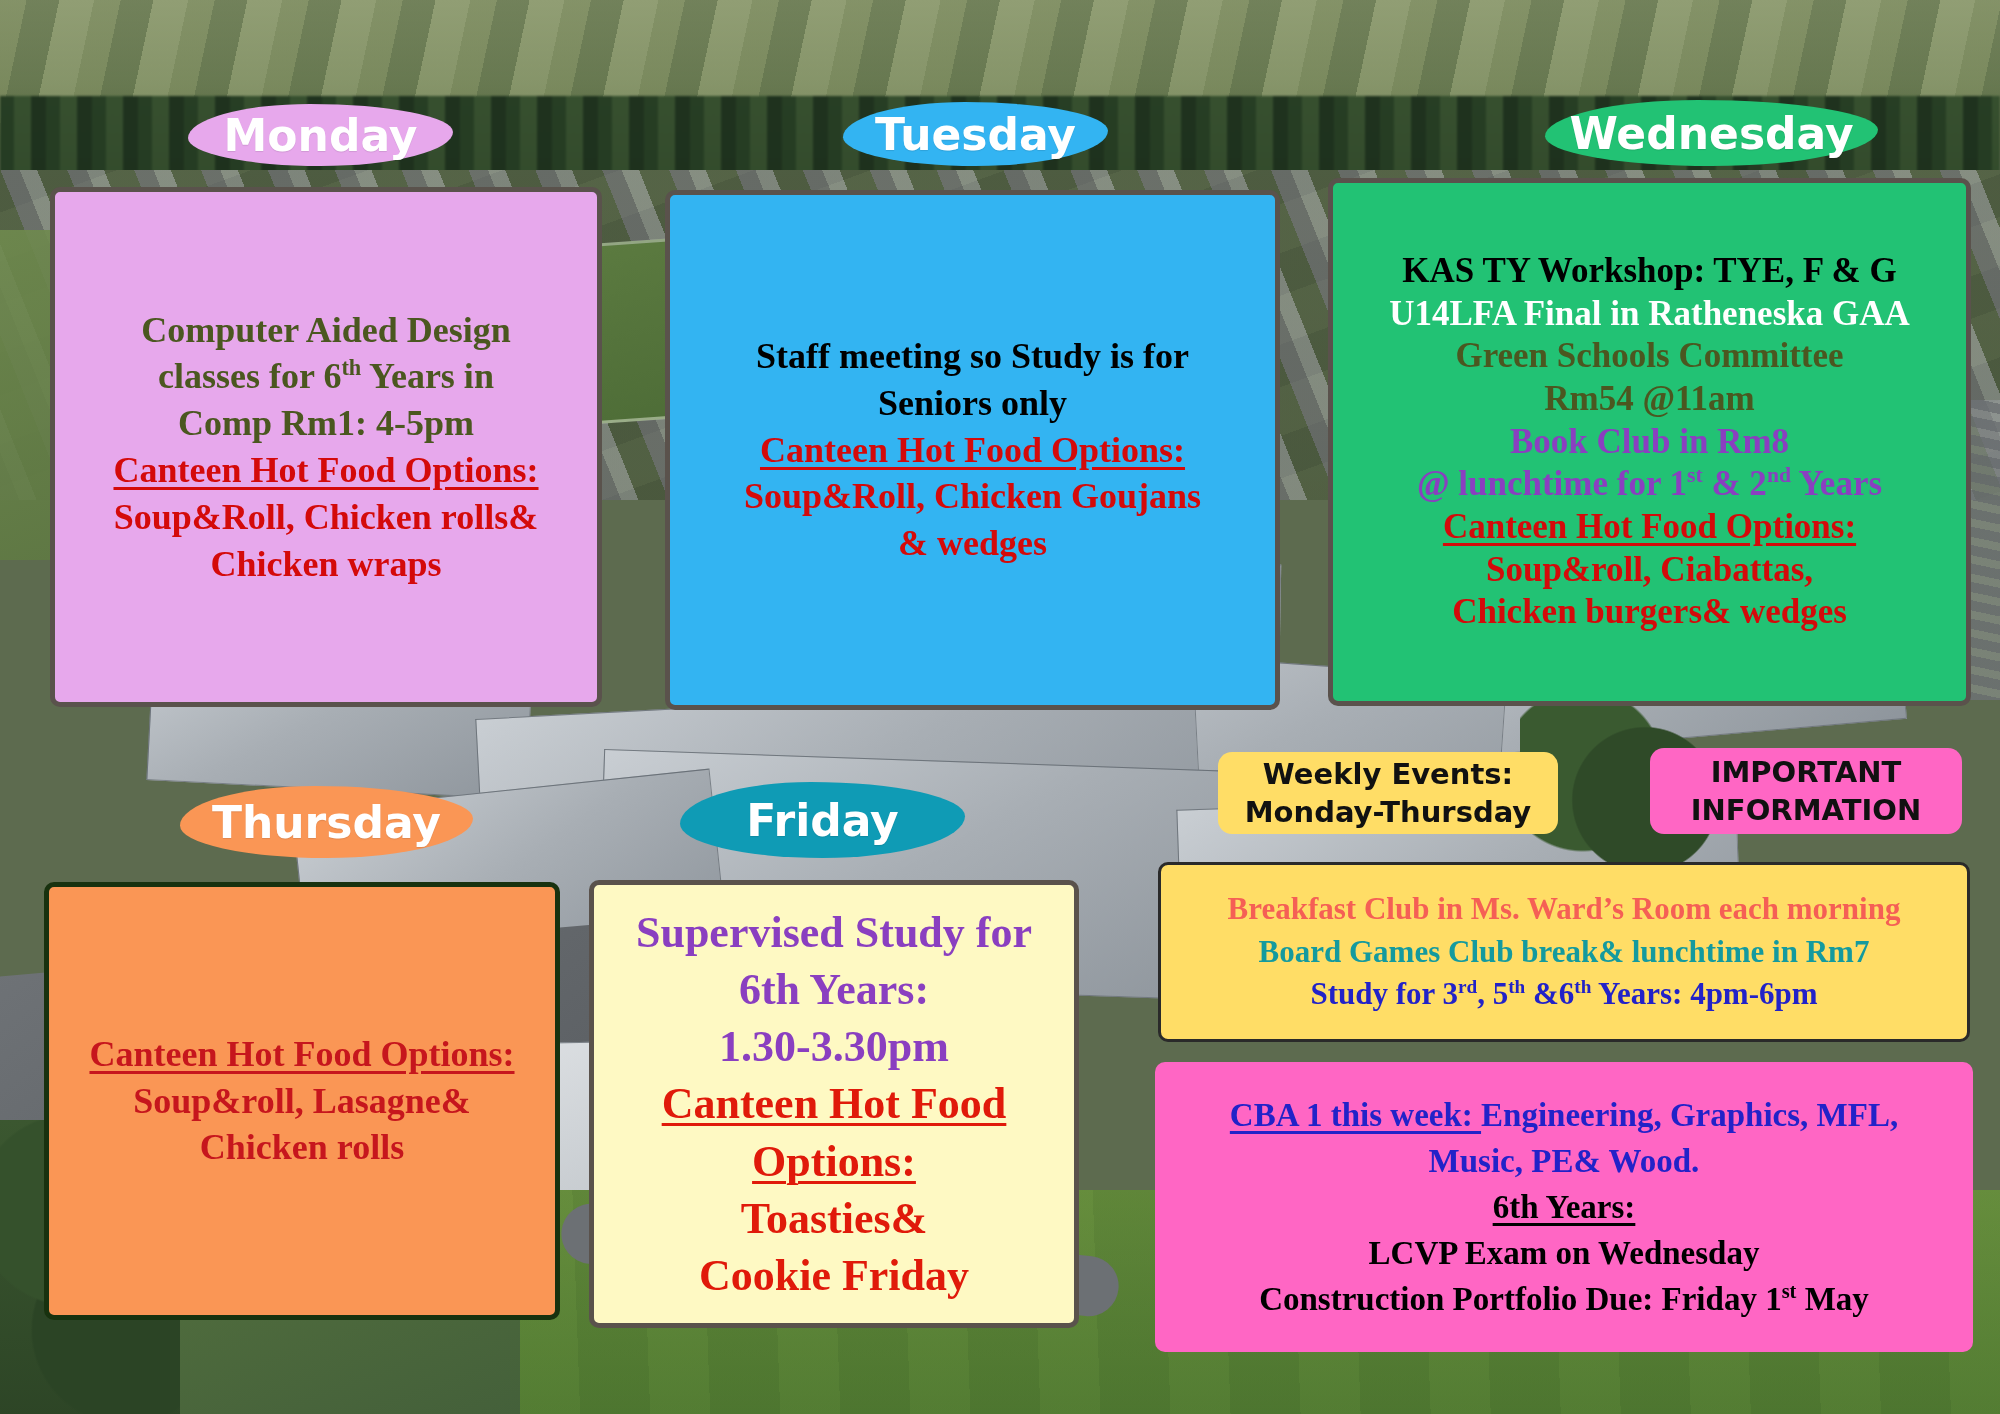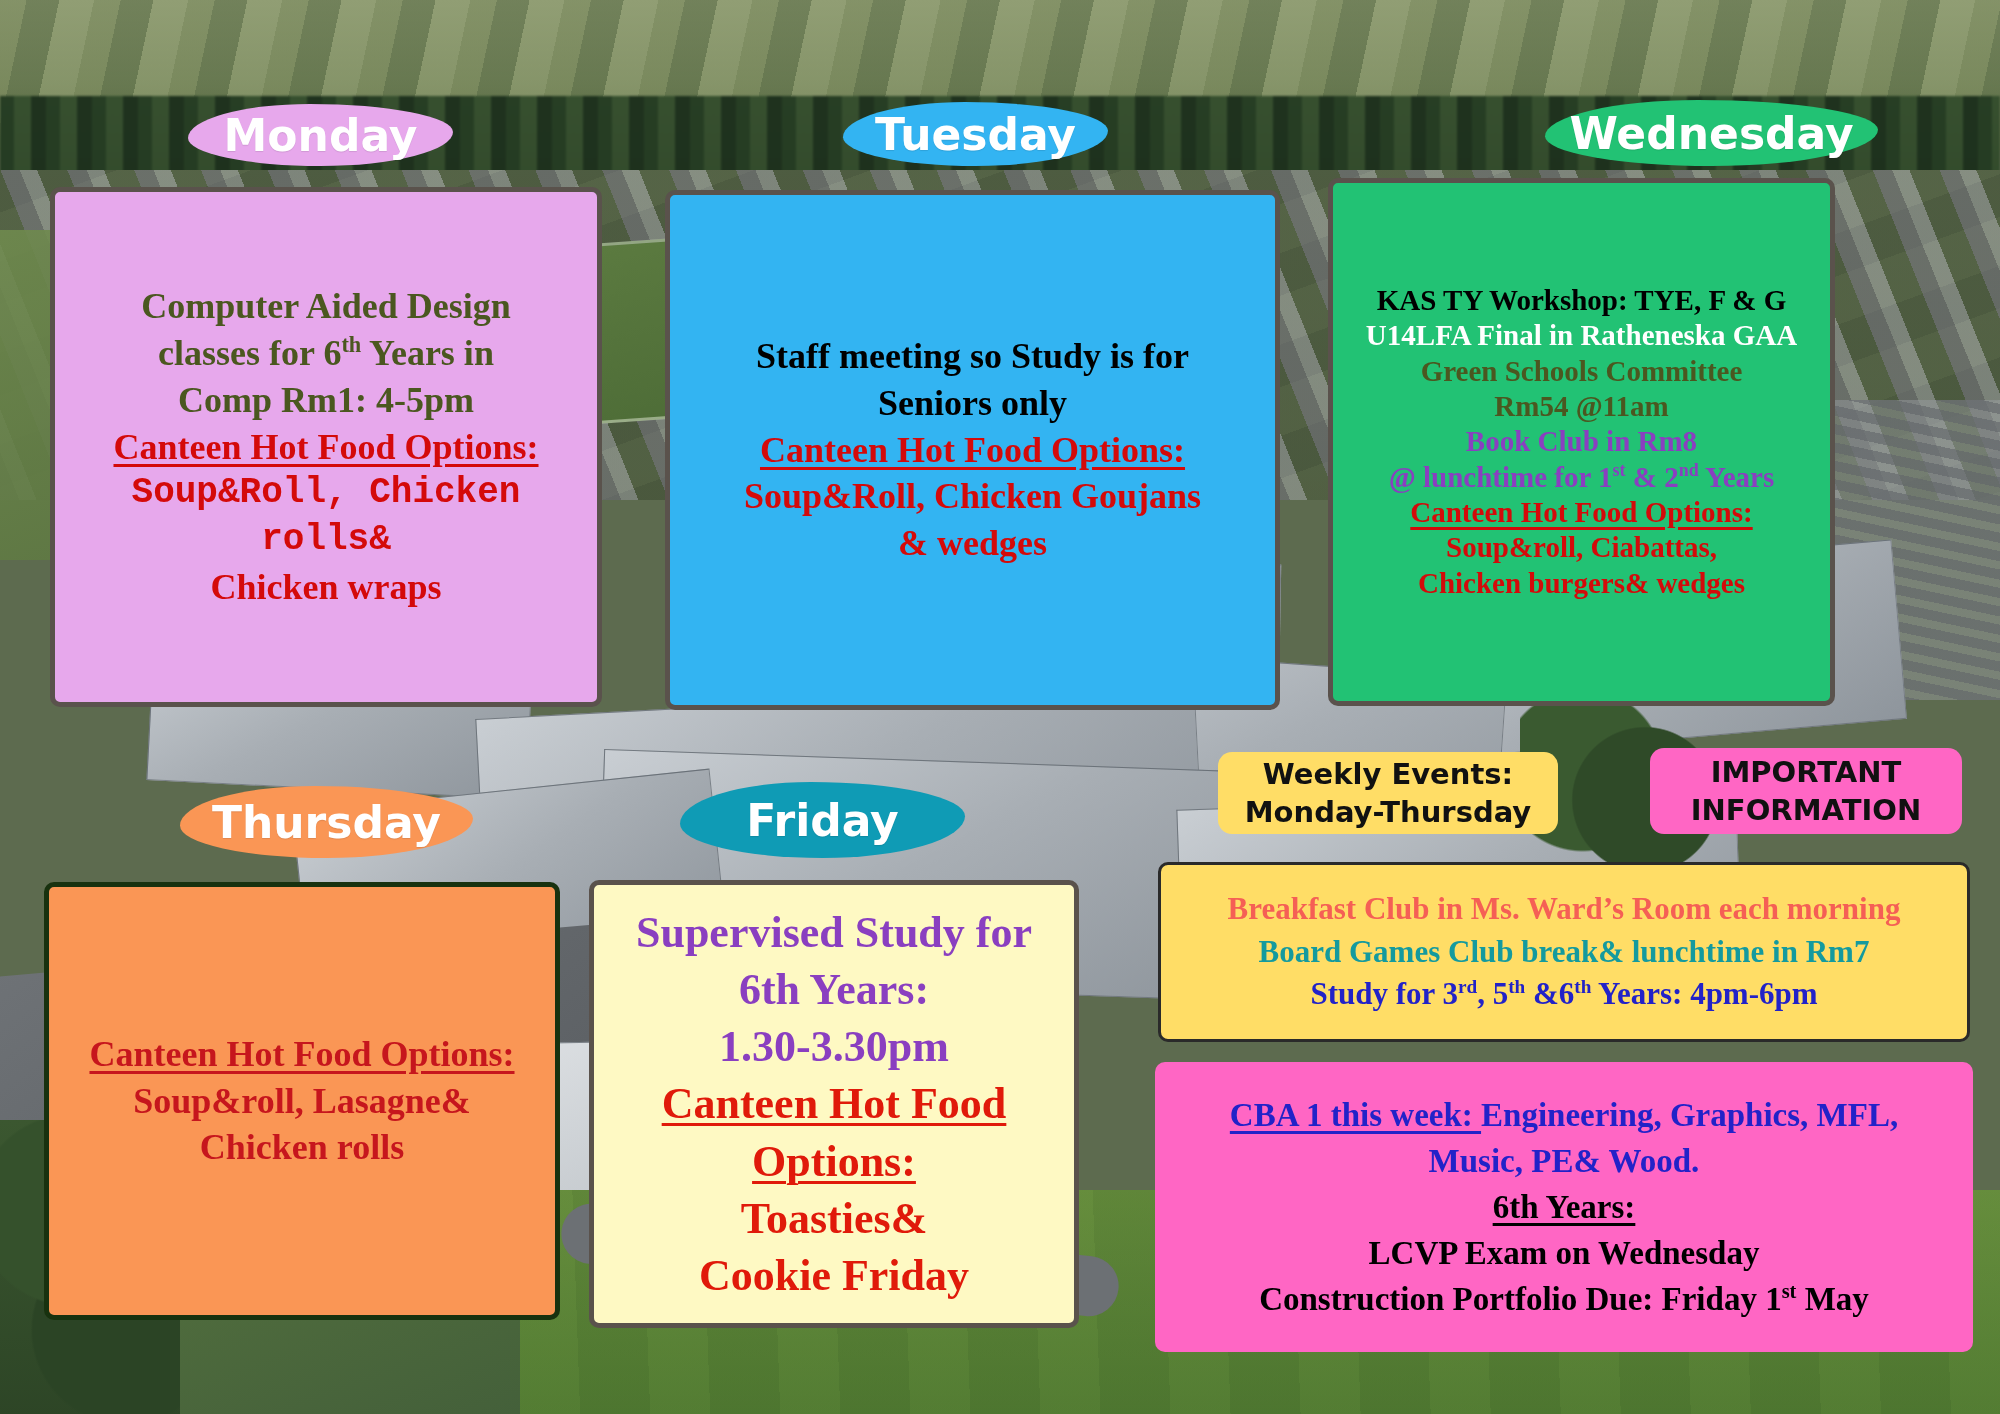--- a/index.html
+++ b/index.html
@@ -213,33 +213,33 @@
   </div>
   <div class="day-pill" style="left:680px;top:782px;width:285px;height:76px;background:#0f9bb5;font-size:44px;">
     <span>Friday</span>
   </div>
 
   <div class="card" style="left:50px;top:187px;width:552px;height:520px;background:#e7a8ec;font-size:36px;">
     <span class="line" style="color:#4b5720;">Computer Aided Design</span>
     <span class="line" style="color:#4b5720;"><span>classes  for 6</span><sup>th</sup><span> Years in</span></span>
     <span class="line" style="color:#4b5720;">Comp Rm1: 4-5pm</span>
     <span class="line u" style="color:#d40a0a;">Canteen Hot Food Options: </span>
-    <span class="line" style="color:#d40a0a;font-family:Liberation Mono, monospace;">Soup&amp;Roll, Chicken rolls&amp;</span>
+    <span class="line" style="color:#d40a0a;">Soup&amp;Roll, Chicken rolls&amp;</span>
     <span class="line" style="color:#d40a0a;">Chicken wraps</span>
   </div>
 
   <div class="card" style="left:665px;top:190px;width:615px;height:520px;background:#33b4f2;font-size:36px;">
     <span class="line" style="color:#000;">Staff meeting so Study is for</span>
     <span class="line" style="color:#000;text-align:center;">Seniors only</span>
     <span class="line u" style="color:#d40a0a;">Canteen Hot Food Options: </span>
     <span class="line" style="color:#d40a0a;">Soup&amp;Roll, Chicken Goujans</span>
     <span class="line" style="color:#d40a0a;">&amp; wedges</span>
   </div>
 
-  <div class="card" style="left:1328px;top:178px;width:507px;height:528px;background:#22c274;font-size:29px;line-height:1.22;">
+  <div class="card" style="left:1328px;top:178px;width:643px;height:528px;background:#22c274;font-size:35px;line-height:1.22;">
     <span class="line" style="color:#000;">KAS TY Workshop: TYE, F &amp; G</span>
     <span class="line" style="color:#fff;">U14LFA Final in Ratheneska GAA</span>
     <span class="line" style="color:#4b5720;">Green Schools Committee</span>
     <span class="line" style="color:#4b5720;">Rm54 @11am</span>
     <span class="line" style="color:#8a3fc0;">Book Club in Rm8</span>
     <span class="line" style="color:#8a3fc0;"><span>@ lunchtime for 1</span><sup>st</sup><span> &amp; 2</span><sup>nd</sup><span> Years</span></span>
     <span class="line u" style="color:#d40a0a;">Canteen Hot Food Options:</span>
     <span class="line" style="color:#d40a0a;">Soup&amp;roll, Ciabattas,</span>
     <span class="line" style="color:#d40a0a;">Chicken burgers&amp; wedges</span>
   </div>

